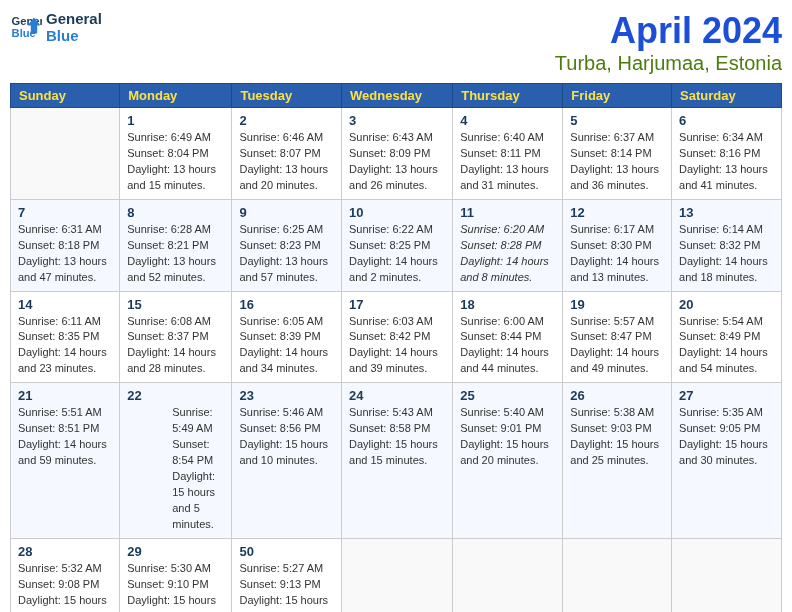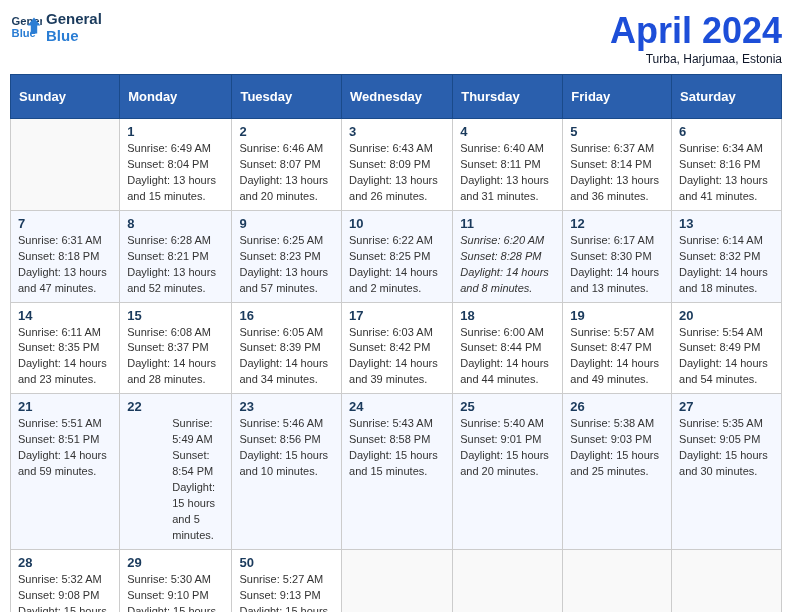--- a/index.html
+++ b/index.html
@@ -27,32 +27,32 @@
     }
     .title-area {
       text-align: right;
     }
     .main-title {
       font-size: 36px;
       font-weight: bold;
       color: #1d4ed8;
     }
     .subtitle {
-      font-size: 12px;
-      color: #0f172a;
+      font-size: 20px;
+      color: #4d7c0f;
     }
     .calendar {
       width: 100%;
       border-collapse: collapse;
     }
     .calendar th {
       background-color: #2a5fad;
-      color: #ffffff;
+      color: #fde047;
       text-align: left;
-      padding: 14px 8px;
+      padding: 4px 8px;
       font-size: 13px;
       border: 1px solid #1a4a8a;
     }
     .calendar td {
       vertical-align: top;
       padding: 5px 7px;
       border: 1px solid #ccc;
       width: 113px;
       min-height: 80px;
       background: #fff;

